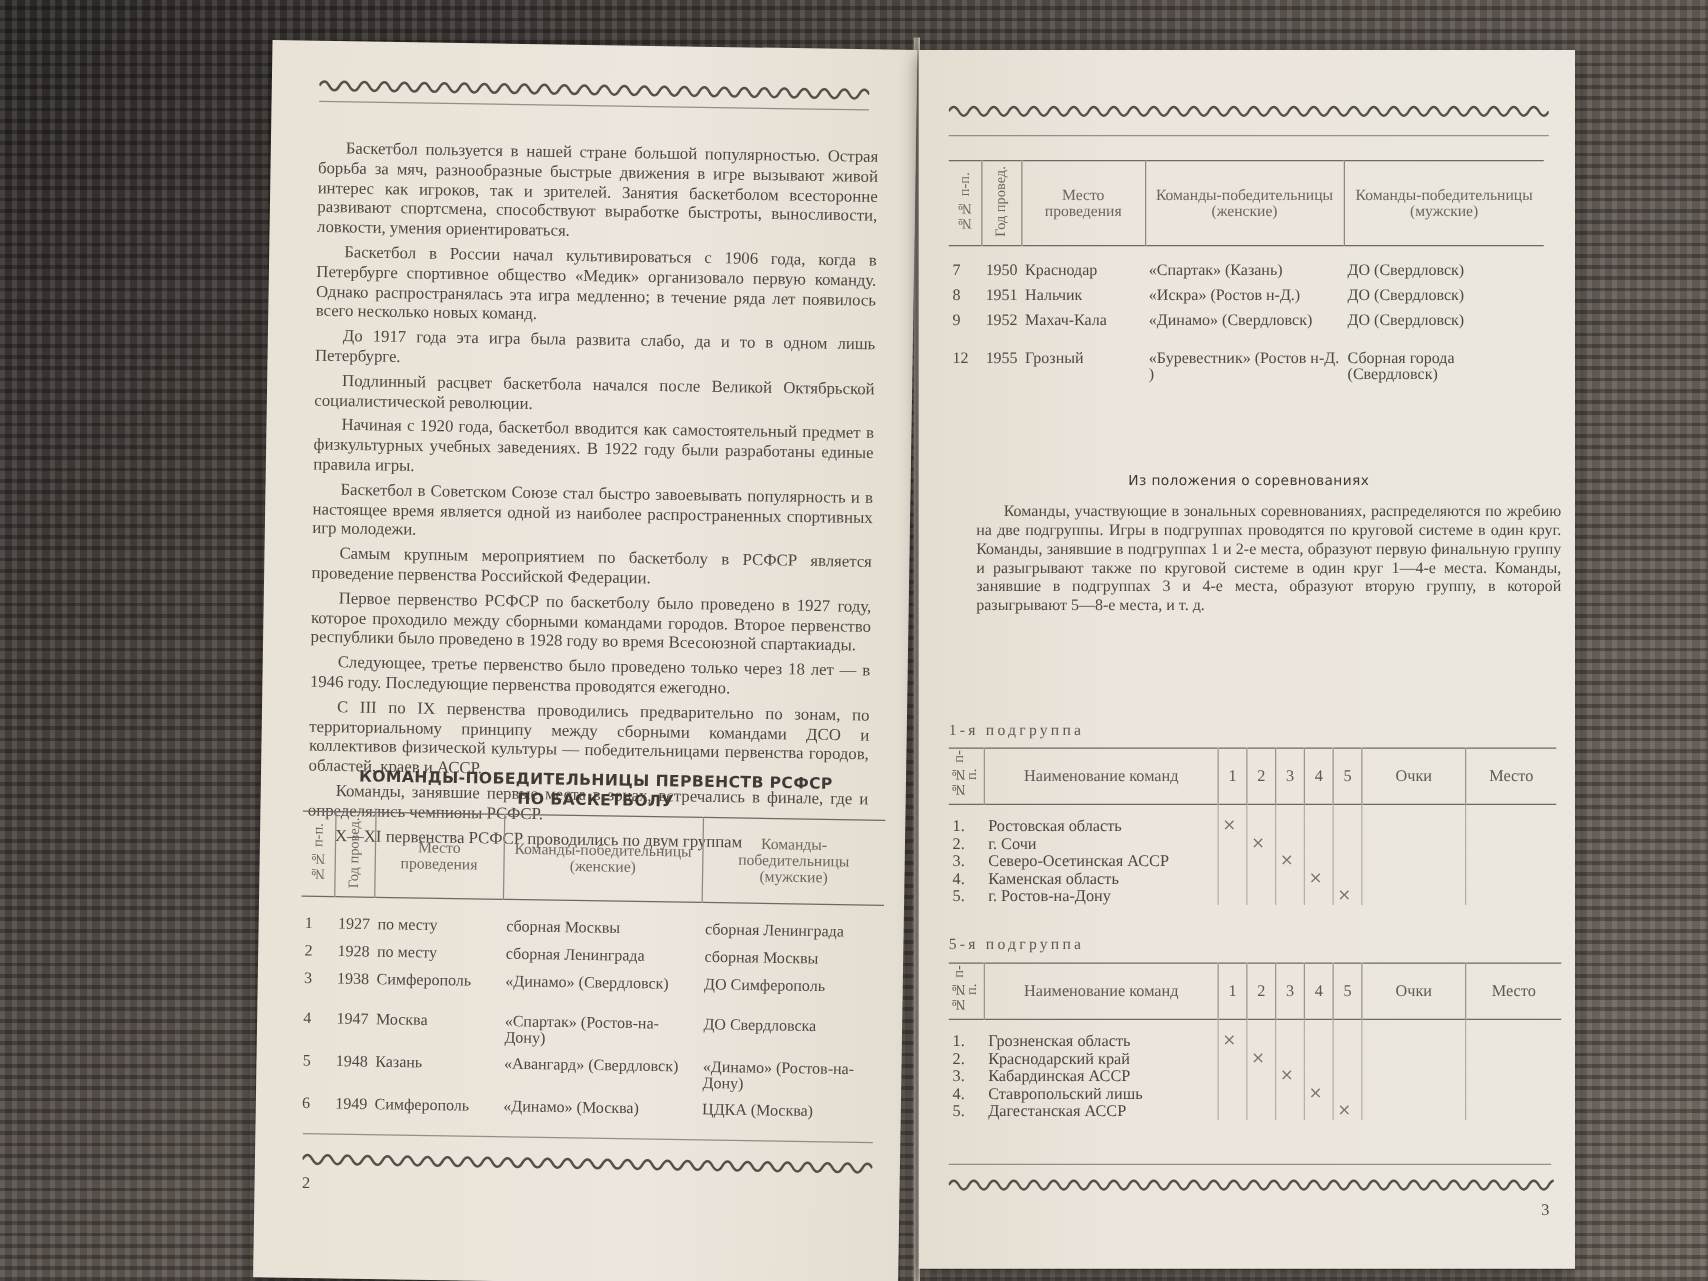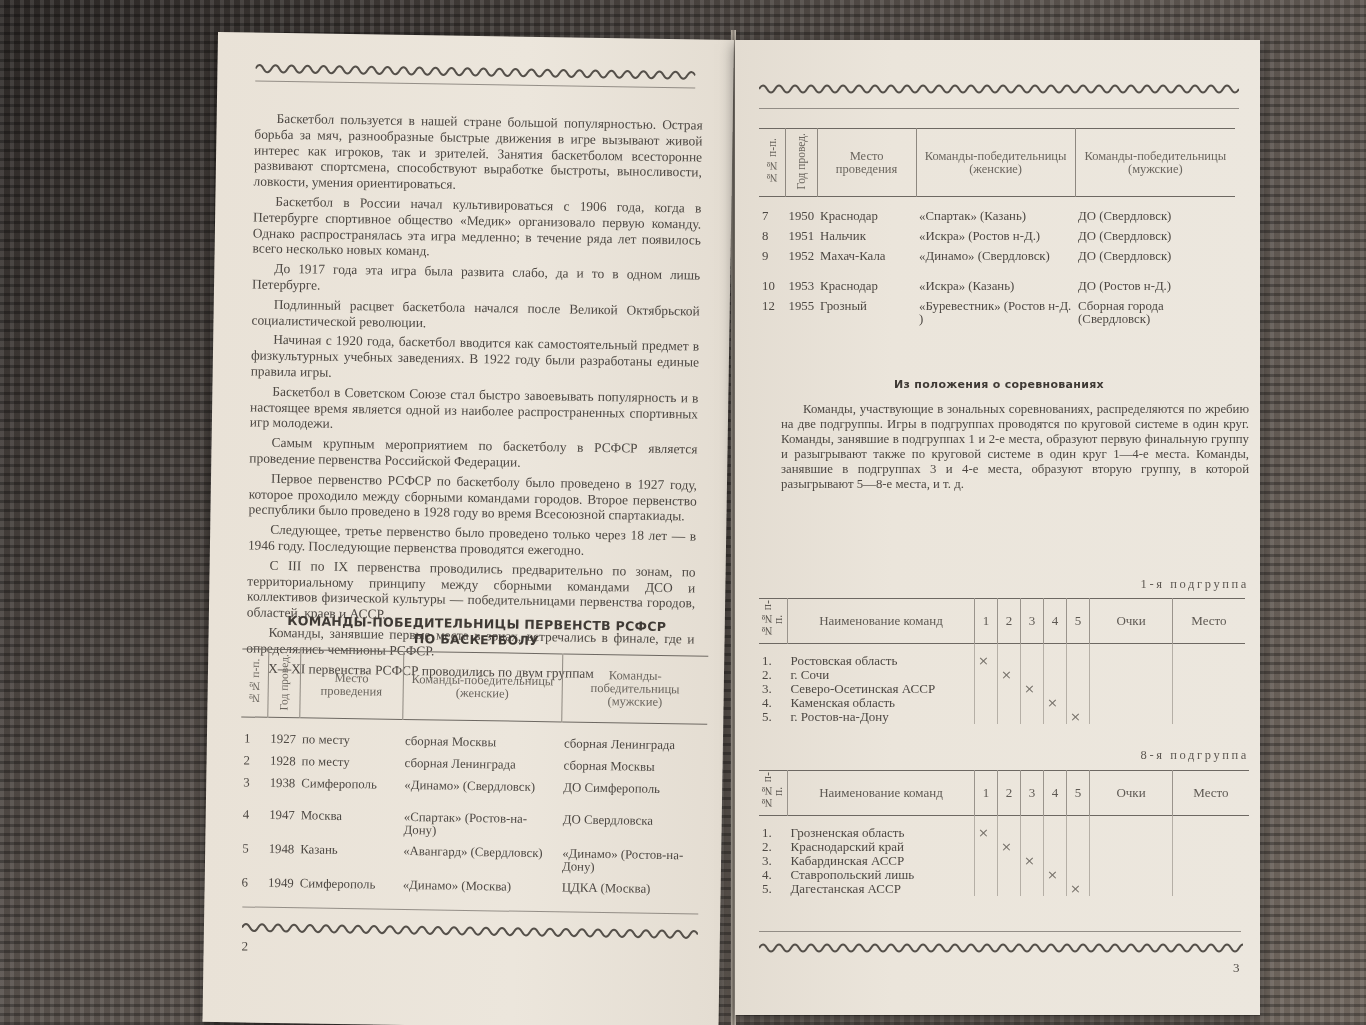--- a/index.html
+++ b/index.html
@@ -39,21 +39,21 @@
   table.cup td { vertical-align: top; padding: 1px 3px; line-height: 13.5px; }
 
   table.sub { border-collapse: collapse; font-size: 13px; color: #4d4843; }
   table.sub thead tr { border-top: 1.5px solid #6d6862; border-bottom: 1.5px solid #6d6862; }
   table.sub th { font-weight: normal; color: #5e5953; border-left: 1px solid #9a948c; height: 40px; padding: 0 3px; }
   table.sub th:first-child { border-left: none; }
   table.sub td { border-left: 1px solid #b5afa6; line-height: 14px; padding: 0 3px; vertical-align: top; }
   table.sub td:first-child, table.sub td:nth-child(2) { border-left: none; }
   .xmark { color: #77726b; font-family: "DejaVu Sans", sans-serif; font-size: 13px; }
   .pageno { position: absolute; font-size: 13px; color: #4d4843; }
-  .subhead { position: absolute; font-size: 12.5px; letter-spacing: 2.6px; color: #5e5953; text-align: right; }
+  .subhead { position: absolute; font-size: 12.5px; letter-spacing: 2.6px; color: #5e5953; text-align: left; }
 </style>
 </head>
 <body>
 
 <div class="spine"></div>
 
 <div class="page left">
   <div class="wave" style="left:38px; top:28px; width:440px;">
     <svg viewBox="0 0 440 14" preserveAspectRatio="none">
         <path d="M0 8 q4 -7 8 0 t8 0 t8 0 t8 0 t8 0 t8 0 t8 0 t8 0 t8 0 t8 0 t8 0 t8 0 t8 0 t8 0 t8 0 t8 0 t8 0 t8 0 t8 0 t8 0 t8 0 t8 0 t8 0 t8 0 t8 0 t8 0 t8 0 t8 0 t8 0 t8 0 t8 0 t8 0 t8 0 t8 0 t8 0 t8 0 t8 0 t8 0 t8 0 t8 0 t8 0 t8 0 t8 0 t8 0 t8 0 t8 0 t8 0 t8 0 t8 0 t8 0 t8 0 t8 0 t8 0 t8 0 t8 0" fill="none" stroke="#55504a" stroke-width="2"></path>
@@ -185,38 +185,31 @@
           <td>«Искра» (Ростов н-Д.)</td>
           <td>ДО (Свердловск)</td>
         </tr>
       <tr style="height:30px;">
           <td>9</td>
           <td>1952</td>
           <td>Махач-Кала</td>
           <td>«Динамо» (Свердловск)</td>
           <td>ДО (Свердловск)</td>
         </tr>
-      <tr style="height:20px;">
-          <td>10</td>
-          <td>1953</td>
-          <td>Краснодар</td>
-          <td>«Искра» (Казань)</td>
-          <td>ДО (Ростов н-Д.)</td>
-        </tr>
       <tr style="height:30px;">
           <td>12</td>
           <td>1955</td>
           <td>Грозный</td>
           <td>«Буревестник» (Ростов н-Д. )</td>
           <td>Сборная города (Свердловск)</td>
         </tr>
     </tbody>
   </table>
 
-  <div class="title-bold" style="position:absolute; left:24px; top:338px; width:480px; font-size:11px; font-weight:bold;">Из положения о соревнованиях</div>
+  <div class="title-bold" style="position:absolute; left:24px; top:338px; width:480px; font-size:11px; font-weight:normal;">Из положения о соревнованиях</div>
   <div class="body-text" style="left:46px; top:362px; width:468px; font-size:12.8px; line-height:15px;">
     <p style="margin-bottom:0;">Команды, участвующие в зональных соревнованиях, распределяются по жребию на две подгруппы. Игры в подгруппах проводятся по круговой системе в один круг. Команды, занявшие в подгруппах 1 и 2-е места, образуют первую финальную группу и разыгрывают также по круговой системе в один круг 1—4-е места. Команды, занявшие в подгруппах 3 и 4-е места, образуют вторую группу, в которой разыгрывают 5—8-е места, и т. д.</p>
   </div>
 
 
   <div class="subhead" style="left:24px; top:537px; width:490px;">1-я подгруппа</div>
   <table class="sub" style="position:absolute; left:24px; top:558px; width:486px;">
     <thead>
       <tr>
         <th style="width:20px;"><span class="vert">№№ п-п.</span></th>
@@ -293,21 +286,21 @@
           <td></td>
           <td></td>
           <td></td>
           <td class="xmark">×</td>
           <td></td>
           <td></td>
         </tr>
     </tbody>
   </table>
 
-  <div class="subhead" style="left:24px; top:708px; width:490px;">8-я подгруппа</div>
+  <div class="subhead" style="left:24px; top:708px; width:490px;">5-я подгруппа</div>
   <table class="sub" style="position:absolute; left:24px; top:730px; width:490px;">
     <thead>
       <tr>
         <th style="width:20px;"><span class="vert">№№ п-п.</span></th>
         <th style="width:180px;">Наименование команд</th>
         <th style="width:16px;">1</th>
         <th style="width:16px;">2</th>
         <th style="width:16px;">3</th>
         <th style="width:16px;">4</th>
         <th style="width:16px;">5</th>

